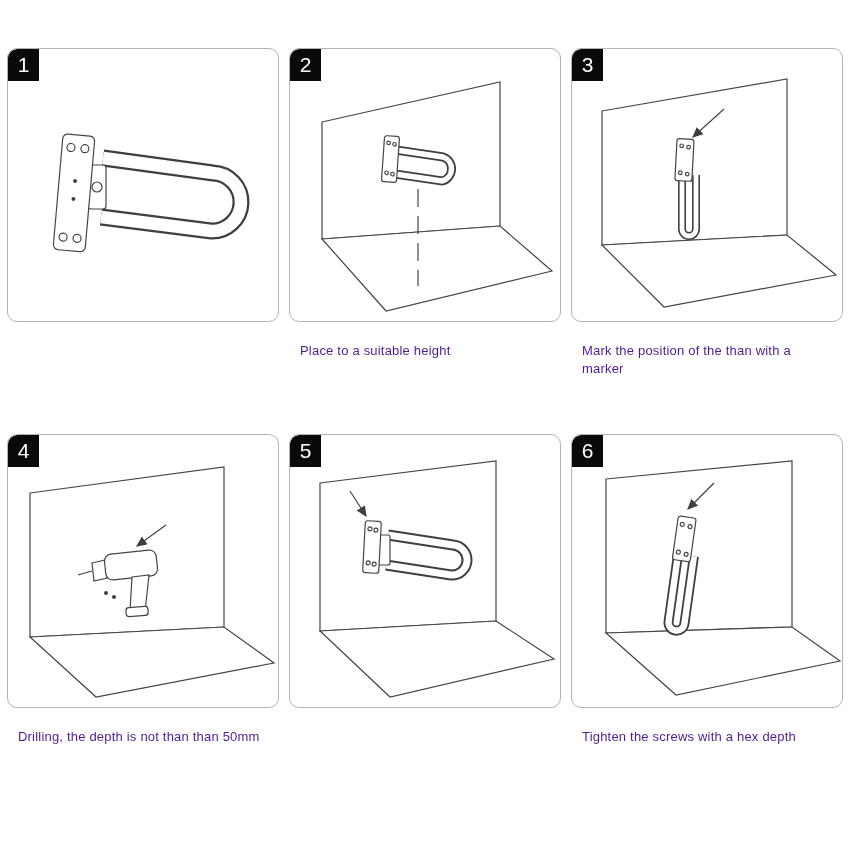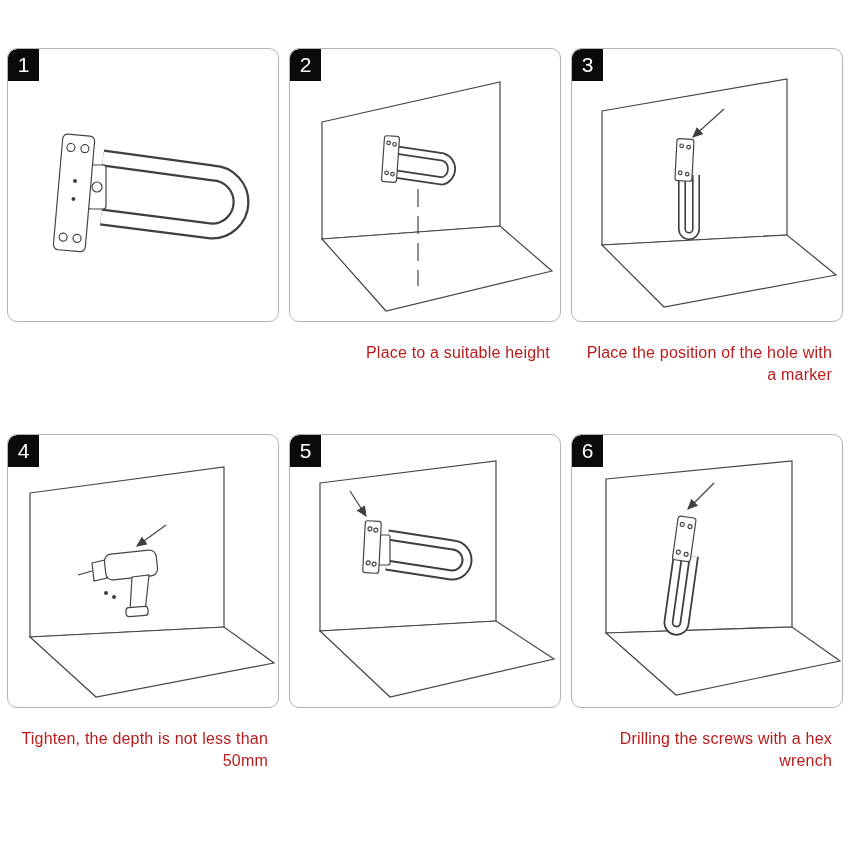--- a/index.html
+++ b/index.html
@@ -30,24 +30,24 @@
     font-size:21px;
     border-top-left-radius:9px;
     z-index:2;
   }
   .panel svg { display:block; width:270px; height:272px; }
   figcaption.caption {
     min-height:112px;
     box-sizing:border-box;
     padding-top:20px;
     width:250px;
-    text-align:right;
-    font-size:16px;
+    text-align:left;
+    font-size:13px;
     line-height:1.4;
-    color:#b91c1c;
+    color:#4c1d95;
     letter-spacing:0.2px;
   }
   
   .ol   { fill:#ffffff; stroke:#454545; stroke-width:1.2; }
   .thin { fill:none; stroke:#454545; stroke-width:1.2; }
   .tube-o { fill:none; stroke:#3f3f3f; }
   .tube-i { fill:none; stroke:#ffffff; }
   .dot { fill:#3f3f3f; stroke:none; }
 </style>
 </head>
@@ -127,21 +127,21 @@
               <rect class="ol" x="104" y="90" width="17" height="42" rx="2.5"></rect>
               <circle class="thin" cx="109" cy="97" r="1.8"></circle>
               <circle class="thin" cx="116" cy="98" r="1.8"></circle>
               <circle class="thin" cx="109" cy="124" r="1.8"></circle>
               <circle class="thin" cx="116" cy="125" r="1.8"></circle>
             </g>
           </g>
           <line class="thin" x1="152" y1="60" x2="121" y2="88" marker-end="url(#ah3)"></line>
         </svg>
       </div>
-      <figcaption class="caption">Place the position of the hole with a marker</figcaption>
+      <figcaption class="caption">Mark the position of the than with a marker</figcaption>
     </figure>
 
     <figure class="step">
       <div class="panel">
         <div class="badge">
           <span>4</span>
         </div>
         <svg viewBox="0 0 270 272">
           <defs>
             <marker id="ah4" markerWidth="10" markerHeight="8" refX="8" refY="4" orient="auto">
@@ -155,21 +155,21 @@
             <polygon class="ol" points="84,128 97,125 99,143 86,146"></polygon>
             <rect class="ol" x="97" y="117" width="52" height="26" rx="7" transform="rotate(-6 123 130)"></rect>
             <polygon class="ol" points="124,142 141,140 137,177 122,176"></polygon>
             <rect class="ol" x="118" y="172" width="22" height="9" rx="3" transform="rotate(-4 129 176)"></rect>
           </g>
           <circle class="dot" cx="98" cy="158" r="2"></circle>
           <circle class="dot" cx="106" cy="162" r="2"></circle>
           <line class="thin" x1="158" y1="90" x2="129" y2="111" marker-end="url(#ah4)"></line>
         </svg>
       </div>
-      <figcaption class="caption">Tighten, the depth is not less than 50mm</figcaption>
+      <figcaption class="caption">Drilling, the depth is not than than 50mm</figcaption>
     </figure>
 
     <figure class="step">
       <div class="panel">
         <div class="badge">
           <span>5</span>
         </div>
         <svg viewBox="0 0 270 272">
           <defs>
             <marker id="ah5" markerWidth="10" markerHeight="8" refX="8" refY="4" orient="auto">
@@ -214,17 +214,17 @@
             <path class="tube-i" stroke-width="6.4" d="M106 120 L106 188 A 8 8 0 0 0 122 188 L122 120"></path>
             <rect class="ol" x="101" y="82" width="18" height="44" rx="2.5"></rect>
             <circle class="thin" cx="106" cy="90" r="2"></circle>
             <circle class="thin" cx="114" cy="91" r="2"></circle>
             <circle class="thin" cx="106" cy="118" r="2"></circle>
             <circle class="thin" cx="114" cy="119" r="2"></circle>
           </g>
           <line class="thin" x1="142" y1="48" x2="116" y2="74" marker-end="url(#ah6)"></line>
         </svg>
       </div>
-      <figcaption class="caption">Drilling the screws with a hex wrench</figcaption>
+      <figcaption class="caption">Tighten the screws with a hex depth</figcaption>
     </figure>
 
   </div>
 </div>
 
 </body></html>

